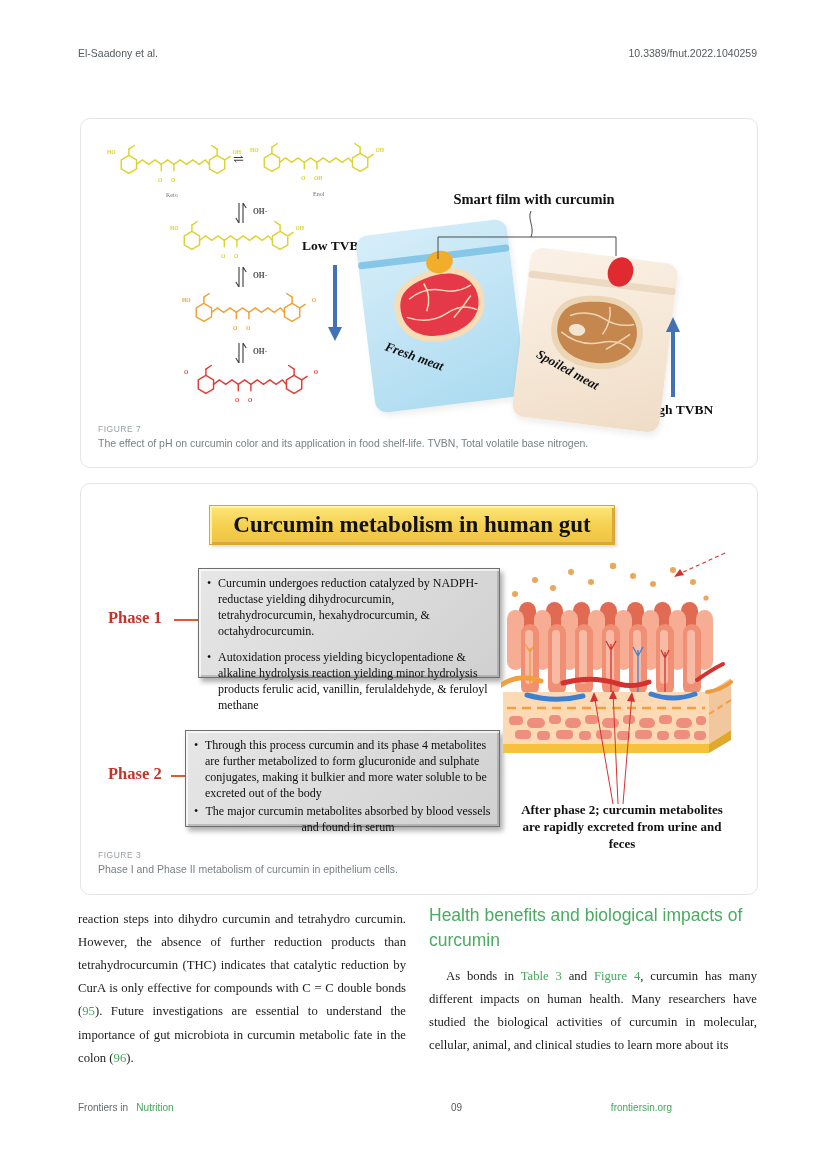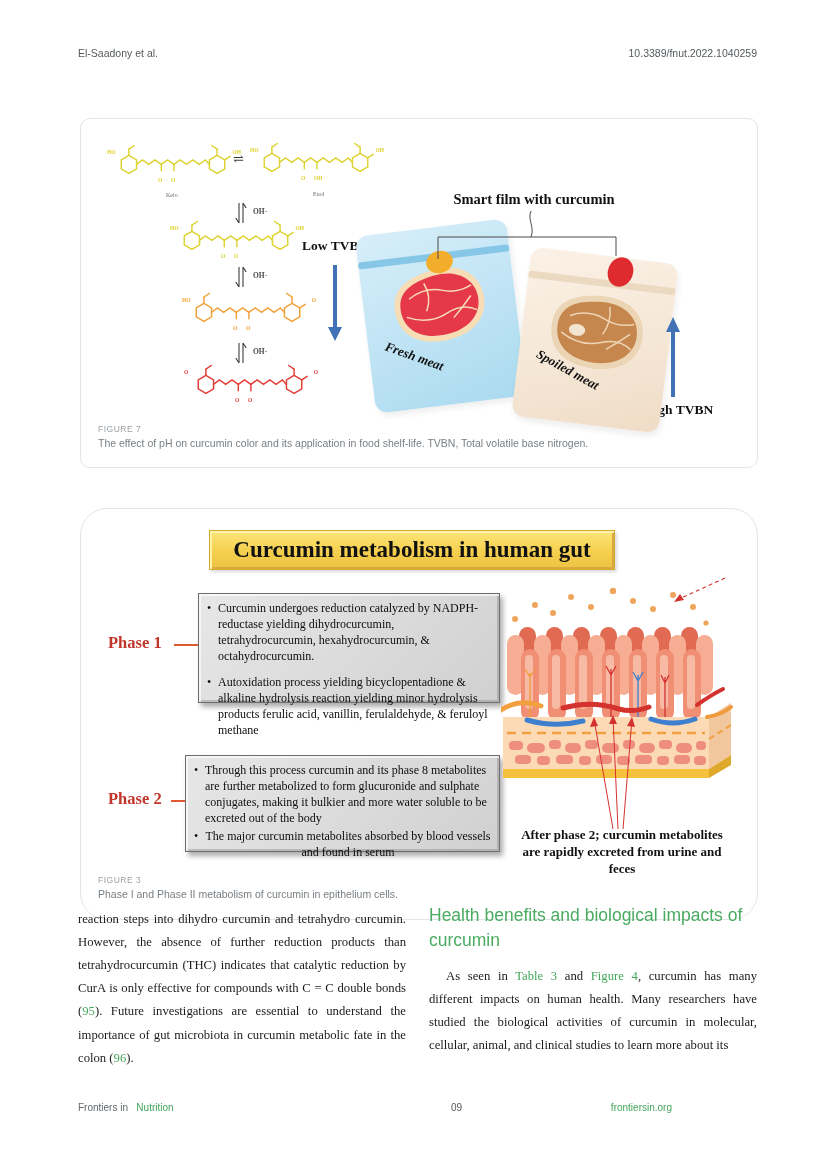--- a/index.html
+++ b/index.html
@@ -11,21 +11,21 @@
           font-family:"Liberation Sans",sans-serif;font-size:10.5px;color:#54595d;}
   .footer{position:absolute;top:1102px;left:78px;width:594px;font-family:"Liberation Sans",sans-serif;
           font-size:10px;color:#62686c;}
   .footer .page-num{position:absolute;left:330px;color:#55595c;margin-left:43px;}
   .footer .site{position:absolute;right:0;color:#43a65b;}
   .grn{color:#43a65b;}
 
   
   .fig-panel{position:absolute;left:80px;width:676px;border:1px solid #e4e5e7;border-radius:10px;background:#fff;}
   #fig2{top:118px;height:348px;}
-  #fig3{top:508px;height:410px;border-radius:27px;}
+  #fig3{top:483px;height:410px;}
   .cap-label{position:absolute;left:17px;font-family:"Liberation Sans",sans-serif;font-size:8.5px;
              letter-spacing:.5px;color:#9aa0a5;}
   .cap-text{position:absolute;left:17px;font-family:"Liberation Sans",sans-serif;font-size:10.5px;color:#787f84;}
 
   
   .mol{position:absolute;width:118px;height:38px;}
   .mol svg{overflow:visible;display:block;}
   .mol svg *{stroke:currentColor;fill:none;stroke-width:1.6;stroke-linecap:round;}
   .mol-yellow{color:#ddd22f;}
   .mol-orange{color:#f0a137;}
@@ -265,21 +265,21 @@
       <ul>
         <li>Curcumin undergoes reduction catalyzed by NADPH-reductase yielding dihydrocurcumin, tetrahydrocurcumin, hexahydrocurcumin, &amp; octahydrocurcumin.</li>
         <li>Autoxidation process yielding bicyclopentadione &amp; alkaline hydrolysis reaction yielding minor hydrolysis products ferulic acid, vanillin, ferulaldehyde, &amp; feruloyl methane</li>
       </ul>
     </div>
 
     <div class="phase-label" style="top:280px">Phase 2</div>
     <div class="phase-line" style="left:90px;top:291px;width:16px"></div>
     <div class="phase-box" id="p2box" style="left:104px;top:246px;width:315px;height:97px">
       <ul>
-        <li>Through this process curcumin and its phase 8 metabolites are further metabolized to form glucuronide and sulphate conjugates, making it bulkier and more water soluble to be excreted out of the body</li>
+        <li>Through this process curcumin and its phase 4 metabolites are further metabolized to form glucuronide and sulphate conjugates, making it bulkier and more water soluble to be excreted out of the body</li>
         <li>The major curcumin metabolites absorbed by blood vessels and found in serum</li>
       </ul>
     </div>
 
     <svg viewBox="0 0 235 258" width="235" height="258" style="position:absolute;left:420px;top:68px">
       <g fill="#eda65b">
         <circle cx="14" cy="42" r="3"></circle>
           <circle cx="34" cy="28" r="3"></circle>
           <circle cx="52" cy="36" r="3"></circle>
         <circle cx="70" cy="20" r="3"></circle>
@@ -388,21 +388,21 @@
     <div class="cap-label" style="top:366px">FIGURE 3</div>
     <div class="cap-text" style="top:379px">Phase I and Phase II metabolism of curcumin in epithelium cells.</div>
   </div>
 
   <div class="col col-left">
     <span>reaction steps into dihydro curcumin and tetrahydro curcumin. However, the absence of further reduction products than tetrahydrocurcumin (THC) indicates that catalytic reduction by CurA is only effective for compounds with C = C double bonds (</span><span class="ref-link">95</span><span>). Future investigations are essential to understand the importance of gut microbiota in curcumin metabolic fate in the colon (</span><span class="ref-link">96</span><span>).</span>
   </div>
 
   <div class="col col-right">
     <h2>Health benefits and biological impacts of curcumin</h2>
-    <p><span>As seen in </span><span class="ref-link">Table 3</span><span> and </span><span class="ref-link">Figure 4</span><span>, curcumin has many different impacts on human health. Many researchers have studied the biological activities of curcumin in molecular, cellular, animal, and clinical studies to learn more about its</span></p>
+    <p><span>As bonds in </span><span class="ref-link">Table 3</span><span> and </span><span class="ref-link">Figure 4</span><span>, curcumin has many different impacts on human health. Many researchers have studied the biological activities of curcumin in molecular, cellular, animal, and clinical studies to learn more about its</span></p>
   </div>
 
   <div class="footer">
     <span>Frontiers in</span>
     <span>&nbsp;</span>
     <span class="grn">Nutrition</span>
     <span class="page-num">09</span>
     <span class="site">frontiersin.org</span>
   </div>
 

